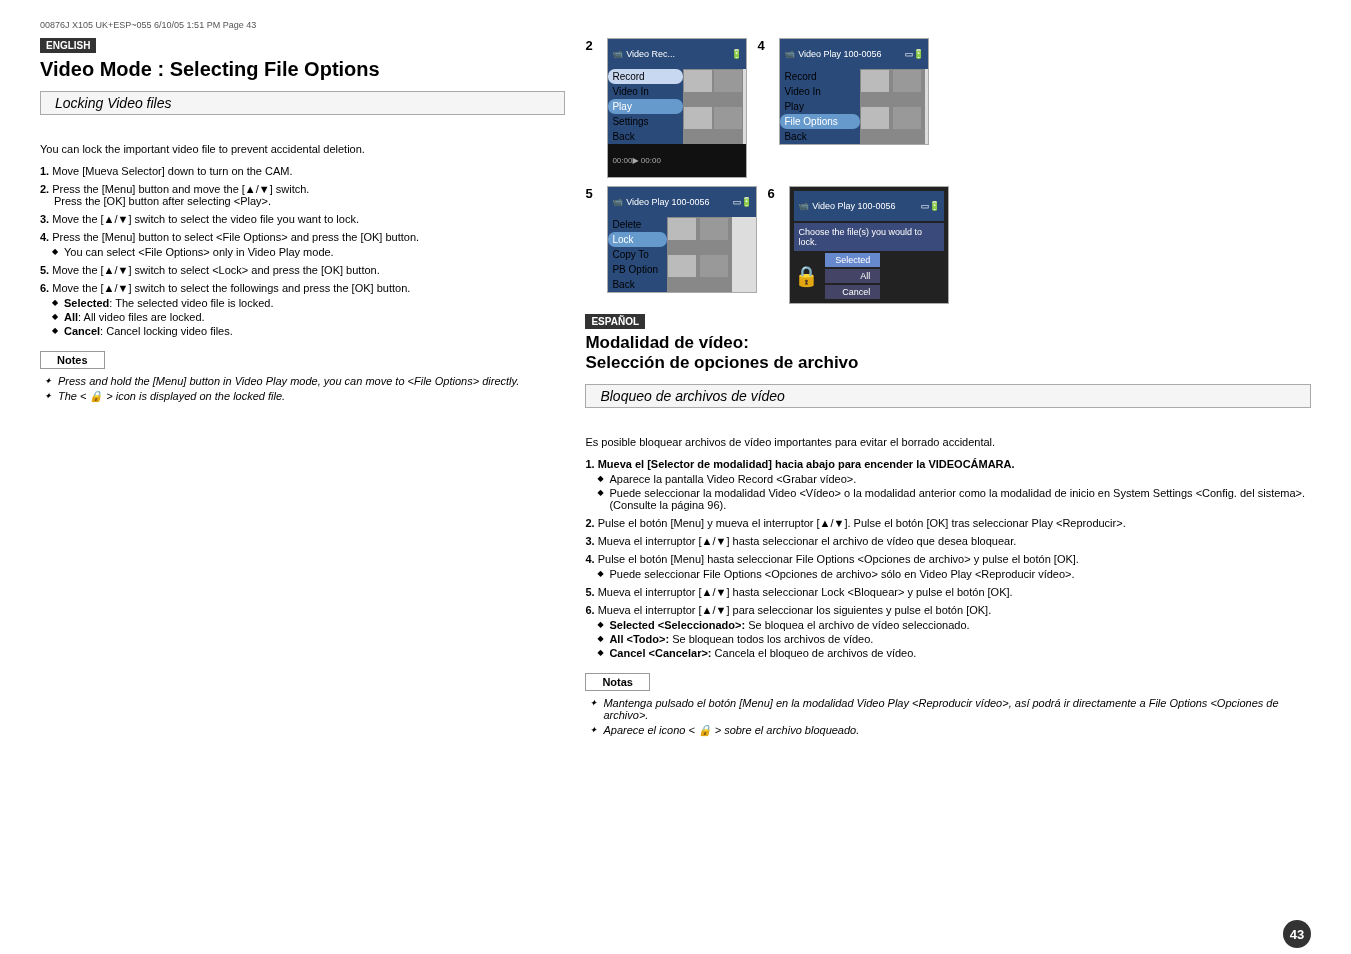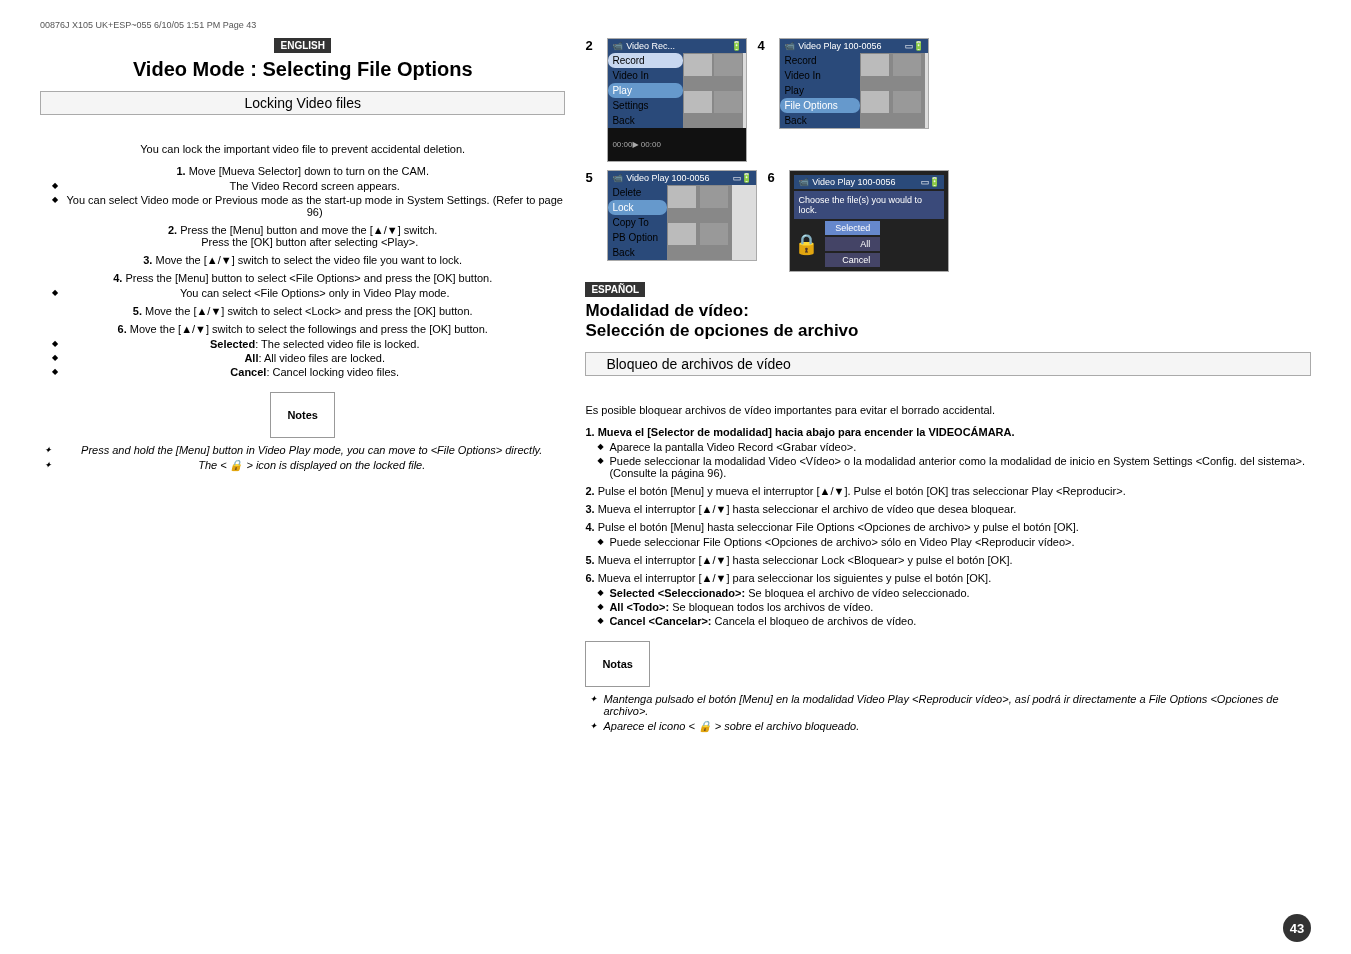--- a/index.html
+++ b/index.html
@@ -30,21 +30,20 @@
     }
 
     
     .two-col {
       display: flex;
       gap: 20px;
     }
 
     .left-col {
       width: 42%;
-      text-align: center;
     }
 
     .right-col {
       width: 58%;
     }
 
     
     .lang-badge {
       display: inline-block;
       background: #333;
@@ -57,23 +56,24 @@
 
     .section-main-title {
       font-size: 20px;
       font-weight: bold;
       margin-bottom: 10px;
       line-height: 1.2;
     }
 
     .section-sub-title {
       font-size: 14px;
+      font-style: italic;
       border: 1px solid #aaa;
       background: #f5f5f5;
-      padding: 3px 20px;
+      padding: 3px 14px;
       margin-bottom: 8px;
     }
 
     .intro-text {
       font-size: 11px;
       margin-bottom: 10px;
       margin-top: 28px;
     }
 
     
@@ -108,21 +108,21 @@
       font-size: 8px;
       position: absolute;
       left: 0;
       top: 1px;
     }
 
     
     .notes-box {
       border: 1px solid #999;
       display: inline-block;
-      padding: 16px 16px;
+      padding: 2px 16px;
       font-size: 11px;
       font-weight: bold;
       margin: 8px 0 6px 0;
     }
 
     .plus-list {
       list-style: none;
       padding: 0;
       margin-left: 4px;
       font-style: italic;
@@ -167,21 +167,21 @@
       border: 1px solid #aaa;
       background: #ddd;
       position: relative;
       overflow: hidden;
     }
 
     .screen-title-bar {
       background: #2a4a7a;
       color: #fff;
       font-size: 9px;
-      padding: 2px 4px;
+      padding: 10px 4px;
       display: flex;
       justify-content: space-between;
       align-items: center;
     }
 
     .menu-item {
       padding: 2px 4px;
       font-size: 10px;
       border-radius: 7px;
     }
@@ -220,21 +220,21 @@
       height: 22px;
       background: #aaa;
     }
 
     .thumb:nth-child(odd) { background: #bbb; }
     .thumb:nth-child(even) { background: #999; }
 
     
     .page-num-badge {
       position: absolute;
-      bottom: 12px;
+      bottom: 6px;
       right: 40px;
       background: #333;
       color: #fff;
       font-weight: bold;
       font-size: 13px;
       width: 28px;
       height: 28px;
       display: flex;
       align-items: center;
       justify-content: center;
@@ -259,24 +259,20 @@
     <div class="left-col">
       <span class="lang-badge">ENGLISH</span>
       <div class="section-main-title">Video Mode : Selecting File Options</div>
       <div class="section-sub-title">Locking Video files</div>
       <div class="intro-text">You can lock the important video file to prevent accidental deletion.</div>
 
       <ol class="num-list">
         <li>
           <span class="step-num">1.</span>
           <span> Move [Mueva Selector] down to turn on the CAM.</span>
-          <ul class="bullet-list">
-            <li>The Video Record screen appears.</li>
-            <li>You can select Video mode or Previous mode as the start-up mode in System Settings. (Refer to page 96)</li>
-          </ul>
         </li>
         <li>
           <span class="step-num">2.</span>
           <span> Press the [Menu] button and move the [▲/▼] switch.</span><br>
           <span style="margin-left:14px; display:inline-block;">Press the [OK] button after selecting &lt;Play&gt;.</span>
         </li>
         <li>
           <span class="step-num">3.</span>
           <span> Move the [▲/▼] switch to select the video file you want to lock.</span>
         </li>

